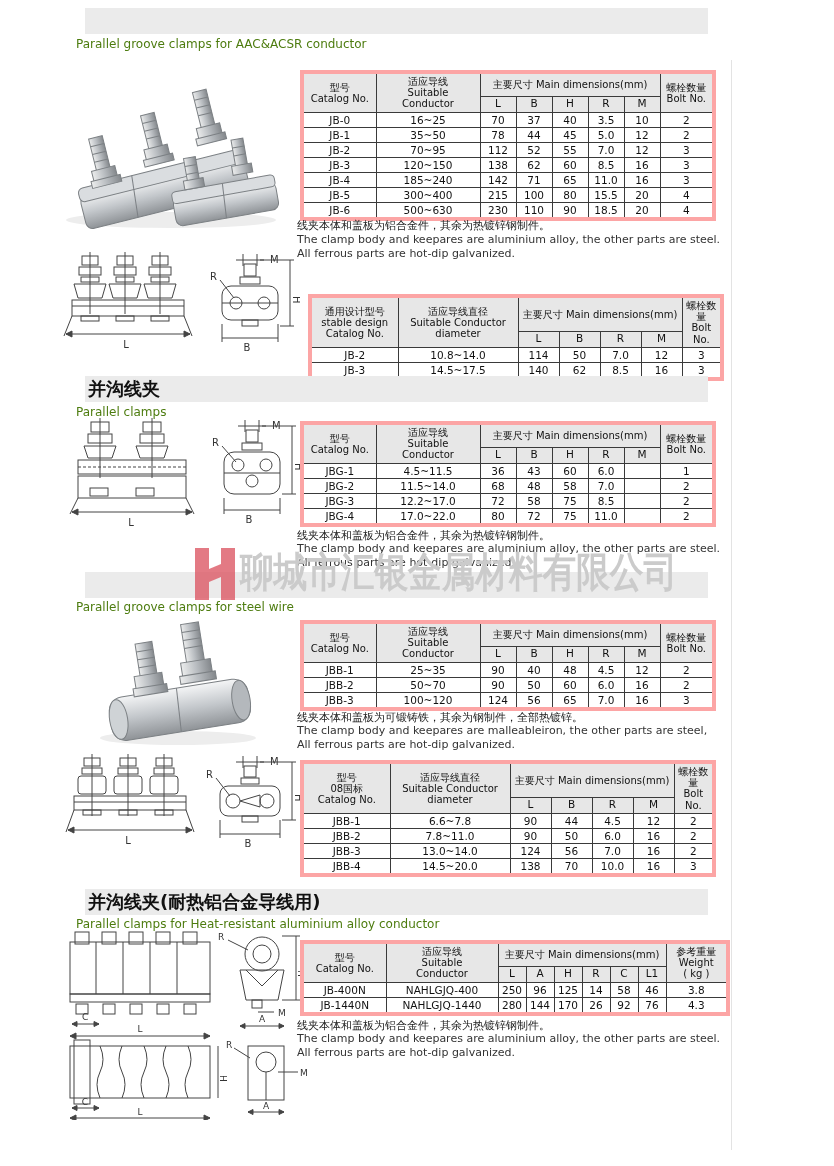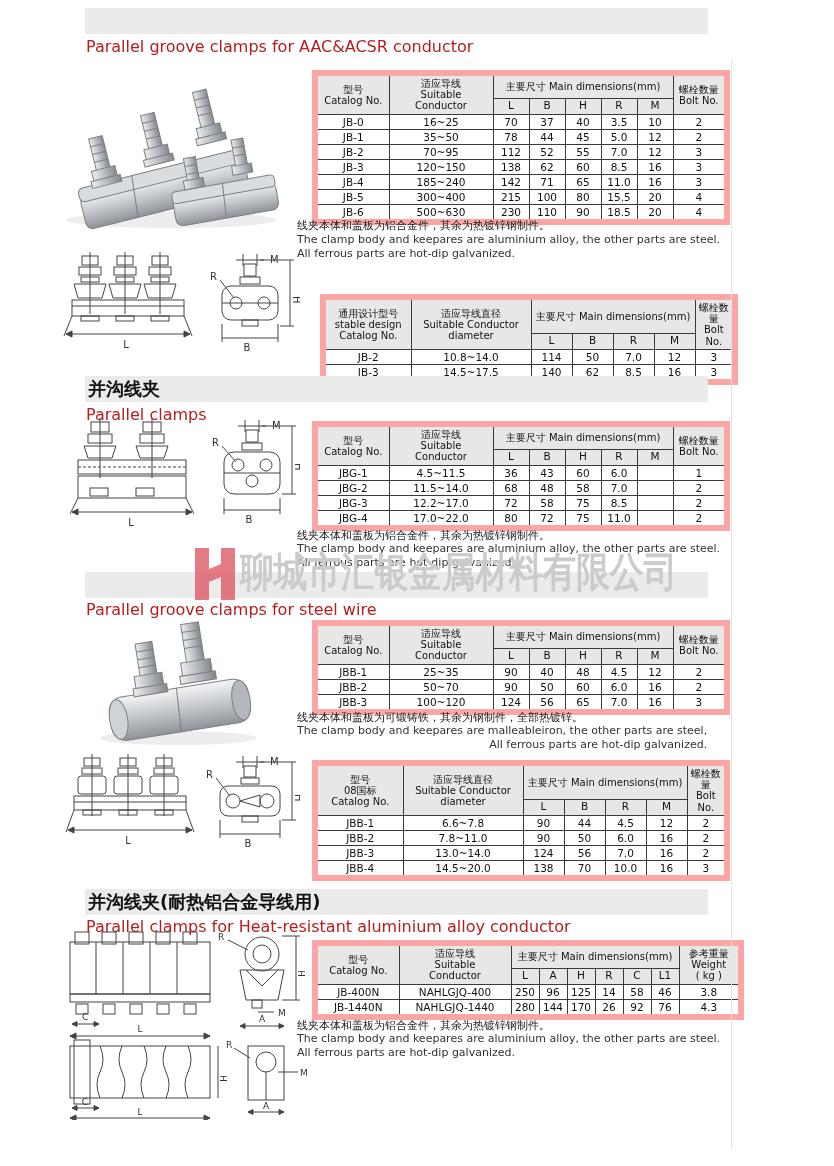--- a/index.html
+++ b/index.html
@@ -1,22 +1,22 @@
 <!DOCTYPE html>
 <html><head>
 <meta charset="utf-8">
 <style>
   html,body{margin:0;padding:0;background:#ffffff;}
   #page{position:relative;width:834px;height:1166px;background:#ffffff;overflow:hidden;
         font-family:"DejaVu Sans","Liberation Sans",sans-serif;color:#1a1a1a;}
   .sec-bar{position:absolute;left:85px;width:623px;height:26px;background:#ebebeb;}
   .sec-title{position:absolute;left:88px;font-size:18px;font-weight:bold;color:#111;line-height:26px;white-space:nowrap;z-index:2;}
-  .sec-sub{position:absolute;left:86px;font-size:16px;color:#b91c1c;white-space:nowrap;}
+  .sec-sub{position:absolute;left:76px;font-size:12px;color:#4d7c0f;white-space:nowrap;}
   .tbl{position:absolute;}
-  .tbl table{border-collapse:collapse;table-layout:fixed;border:6px solid #fca5a5;margin-left:12px;}
+  .tbl table{border-collapse:collapse;table-layout:fixed;border:4px solid #fca5a5;}
   .tbl th,.tbl td{border:1px solid #3a3a3a;text-align:center;vertical-align:middle;}
   .tbl th{background:#e7e7e7;font-size:10px;font-weight:normal;white-space:pre-line;line-height:1.12;padding:2px 1px;color:#111;}
   .tbl th.sub{font-size:10.5px;height:13px;padding:1px;}
   .tbl td{background:#fff;font-size:10.5px;height:12px;padding:1px 2px;color:#111;}
   .note-cn{position:absolute;font-size:11px;color:#1a1a1a;white-space:nowrap;}
   .note-en{position:absolute;font-size:11px;color:#333;line-height:1.25;white-space:pre-line;}
   .fig{position:absolute;}
   .wm{position:absolute;left:192px;top:546px;z-index:3;pointer-events:none;display:flex;align-items:flex-start;justify-content:flex-end;}
   .wm-text{font-size:41px;font-weight:bold;color:#cbcbcb;letter-spacing:0px;transform:scaleX(0.82);transform-origin:left top;white-space:nowrap;line-height:1.3;margin-left:2px;}
   .edge-line{position:absolute;left:731px;top:60px;width:1px;height:1090px;background:#e3e3e3;}
@@ -543,21 +543,21 @@
             <td>65</td>
             <td>7.0</td>
             <td>16</td>
             <td>3</td>
           </tr>
         </tbody>
       </table>
     </div>
 
   <div class="note-cn" style="left:297px;top:710px;">线夹本体和盖板为可锻铸铁，其余为钢制件，全部热镀锌。</div>
-  <div class="note-en" style="left:297px;top:724px;text-align:right;">The clamp body and keepares are malleableiron, the other parts are steel,
+  <div class="note-en" style="left:297px;top:724px;">The clamp body and keepares are malleableiron, the other parts are steel,
 All ferrous parts are hot-dip galvanized.</div>
 
   <div class="fig" style="left:58px;top:750px;">
     <svg width="242" height="126" viewBox="0 0 242 126" stroke="#444" fill="none" stroke-width="1">
       <g>
         <line x1="34" y1="4" x2="34" y2="66"></line>
           <line x1="70" y1="4" x2="70" y2="66"></line>
           <line x1="106" y1="4" x2="106" y2="66"></line>
         <g>
           <rect x="26" y="8" width="16" height="8"></rect>

